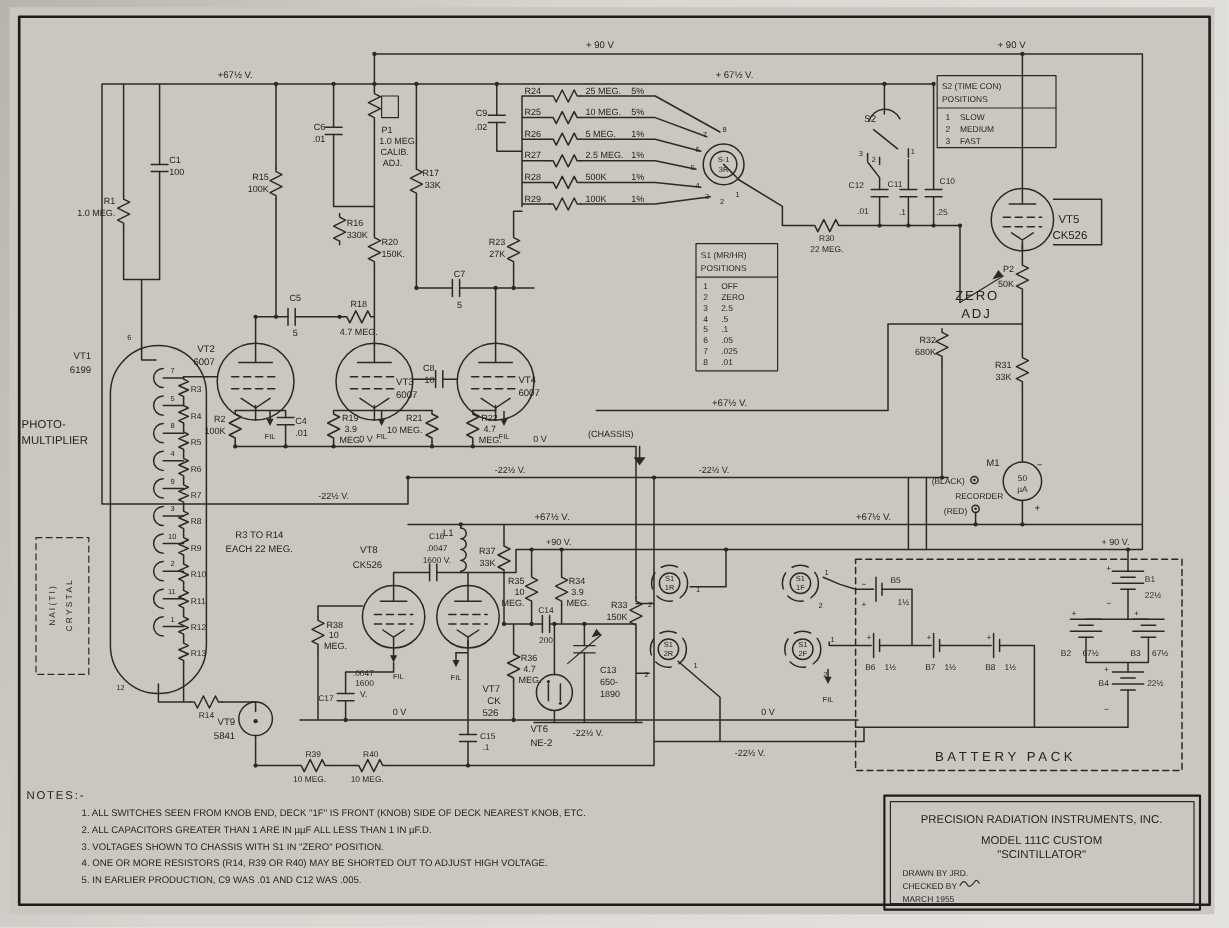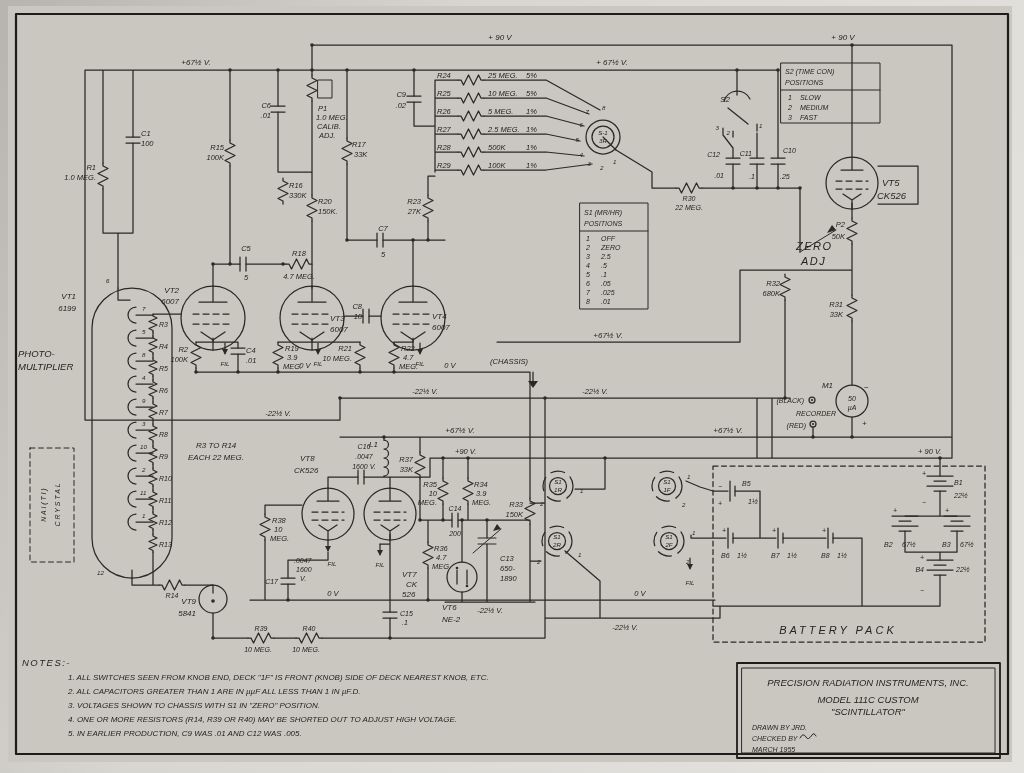--- a/index.html
+++ b/index.html
@@ -1,16 +1,16 @@
 <!DOCTYPE html>
 <html><head>
 <meta charset="utf-8">
 <style>
   html,body{margin:0;padding:0;background:#e9e7e3;}
-  .stage{width:1024px;height:773px;position:relative;background:linear-gradient(115deg,#b7b4af,#d8d6d1 35%,#e4e2de 90%);font-style:italic;}
+  .stage{width:1024px;height:773px;position:relative;background:linear-gradient(115deg,#b7b4af,#d8d6d1 35%,#e4e2de 90%);}
   svg{position:absolute;left:0;top:0;}
   svg text{font-family:"Liberation Sans",sans-serif;fill:#26241f;font-size:7.5px;}
   .tm{text-anchor:middle}.te{text-anchor:end}
   .f6{font-size:6.2px}.f7{font-size:7px}.f8{font-size:8px}.f9{font-size:9.5px}
   .f11{font-size:11px}.ls{letter-spacing:1.5px}.ls3{letter-spacing:3px}
   path,circle,rect,ellipse{fill:none;stroke:#2b2926;stroke-width:1.25;stroke-linecap:round;stroke-linejoin:round;}
   .gd{stroke-dasharray:6 4}
   .dash{stroke-dasharray:5 3.5}
   .ring{stroke-dasharray:14 7}
   .thin{stroke-width:1}

